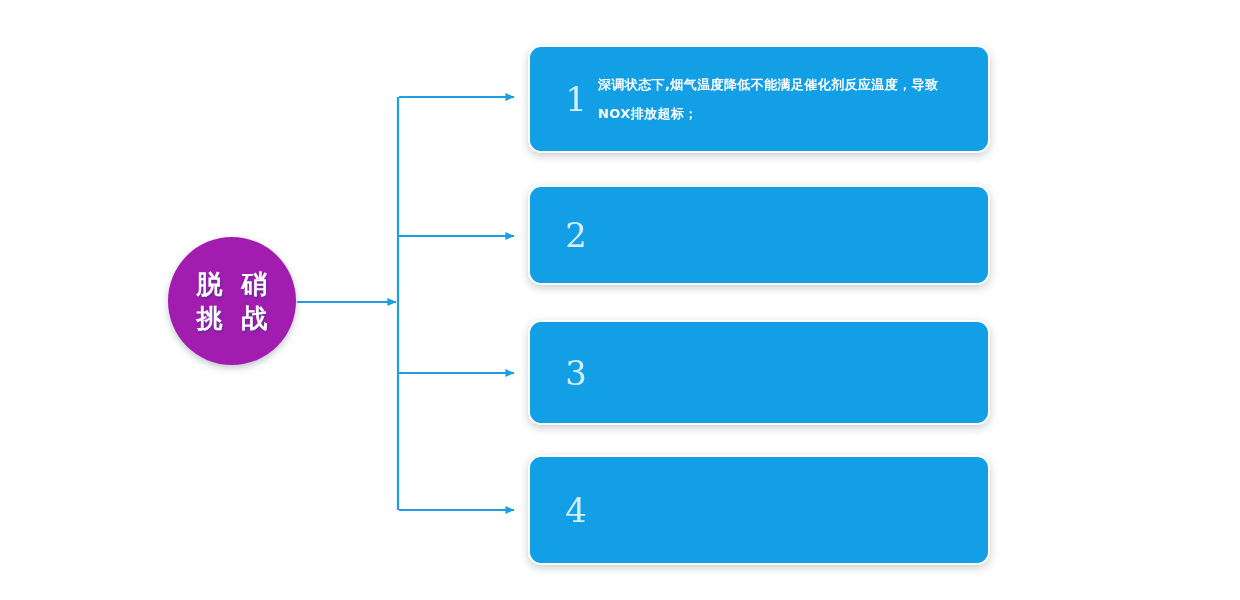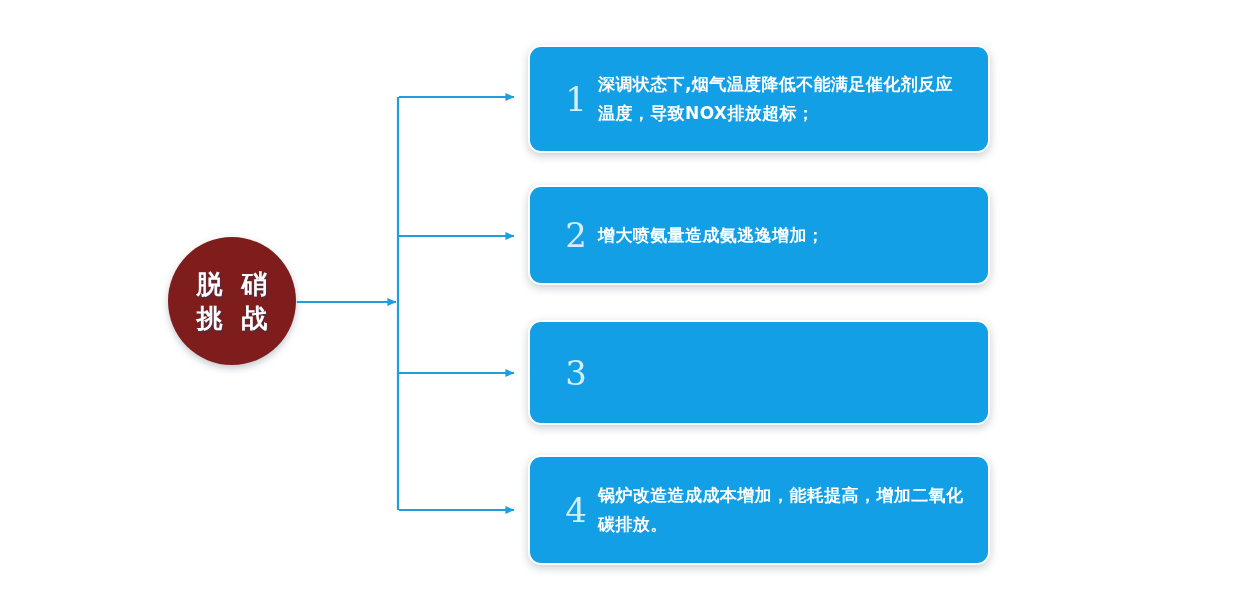--- a/index.html
+++ b/index.html
@@ -31,21 +31,21 @@
   }
 
   
   .hub {
     position: absolute;
     left: 168px;
     top: 237px;
     width: 128px;
     height: 128px;
     border-radius: 50%;
-    background: #7f1d1d;
+    background: #a21caf;
     box-shadow: 0 3px 7px rgba(120,130,140,0.45),
                 0 0 0 1px rgba(255,255,255,0.9);
     display: flex;
     flex-direction: column;
     align-items: center;
     justify-content: center;
   }
   .hub-line {
     color: #ffffff;
     font-weight: bold;
@@ -84,21 +84,21 @@
     font-size: 34px;
     font-weight: normal;
     color: rgba(255,255,255,0.82);
     line-height: 1;
   }
   .item-text {
     flex: 1 1 auto;
     margin-right: 22px;
     color: #ffffff;
     font-weight: bold;
-    font-size: 17px;
+    font-size: 13px;
     line-height: 29px;
     letter-spacing: 0.4px;
   }
 </style>
 </head>
 <body>
 
 <div id="diagram">
 
   <svg id="connectors" viewBox="0 0 1240 600" xmlns="http://www.w3.org/2000/svg">
@@ -126,25 +126,23 @@
     <div class="hub-line">挑 战</div>
   </div>
 
   <div class="item-box b1">
     <div class="item-num">1</div>
     <div class="item-text">深调状态下,烟气温度降低不能满足催化剂反应温度，导致NOX排放超标；</div>
   </div>
 
   <div class="item-box b2">
     <div class="item-num">2</div>
-    <div class="item-text">增大喷氨量造成氨逃逸增加；</div>
   </div>
 
   <div class="item-box b3">
     <div class="item-num">3</div>
   </div>
 
   <div class="item-box b4">
     <div class="item-num">4</div>
-    <div class="item-text">锅炉改造造成成本增加，能耗提高，增加二氧化碳排放。</div>
   </div>
 
 </div>
 
 </body></html>

